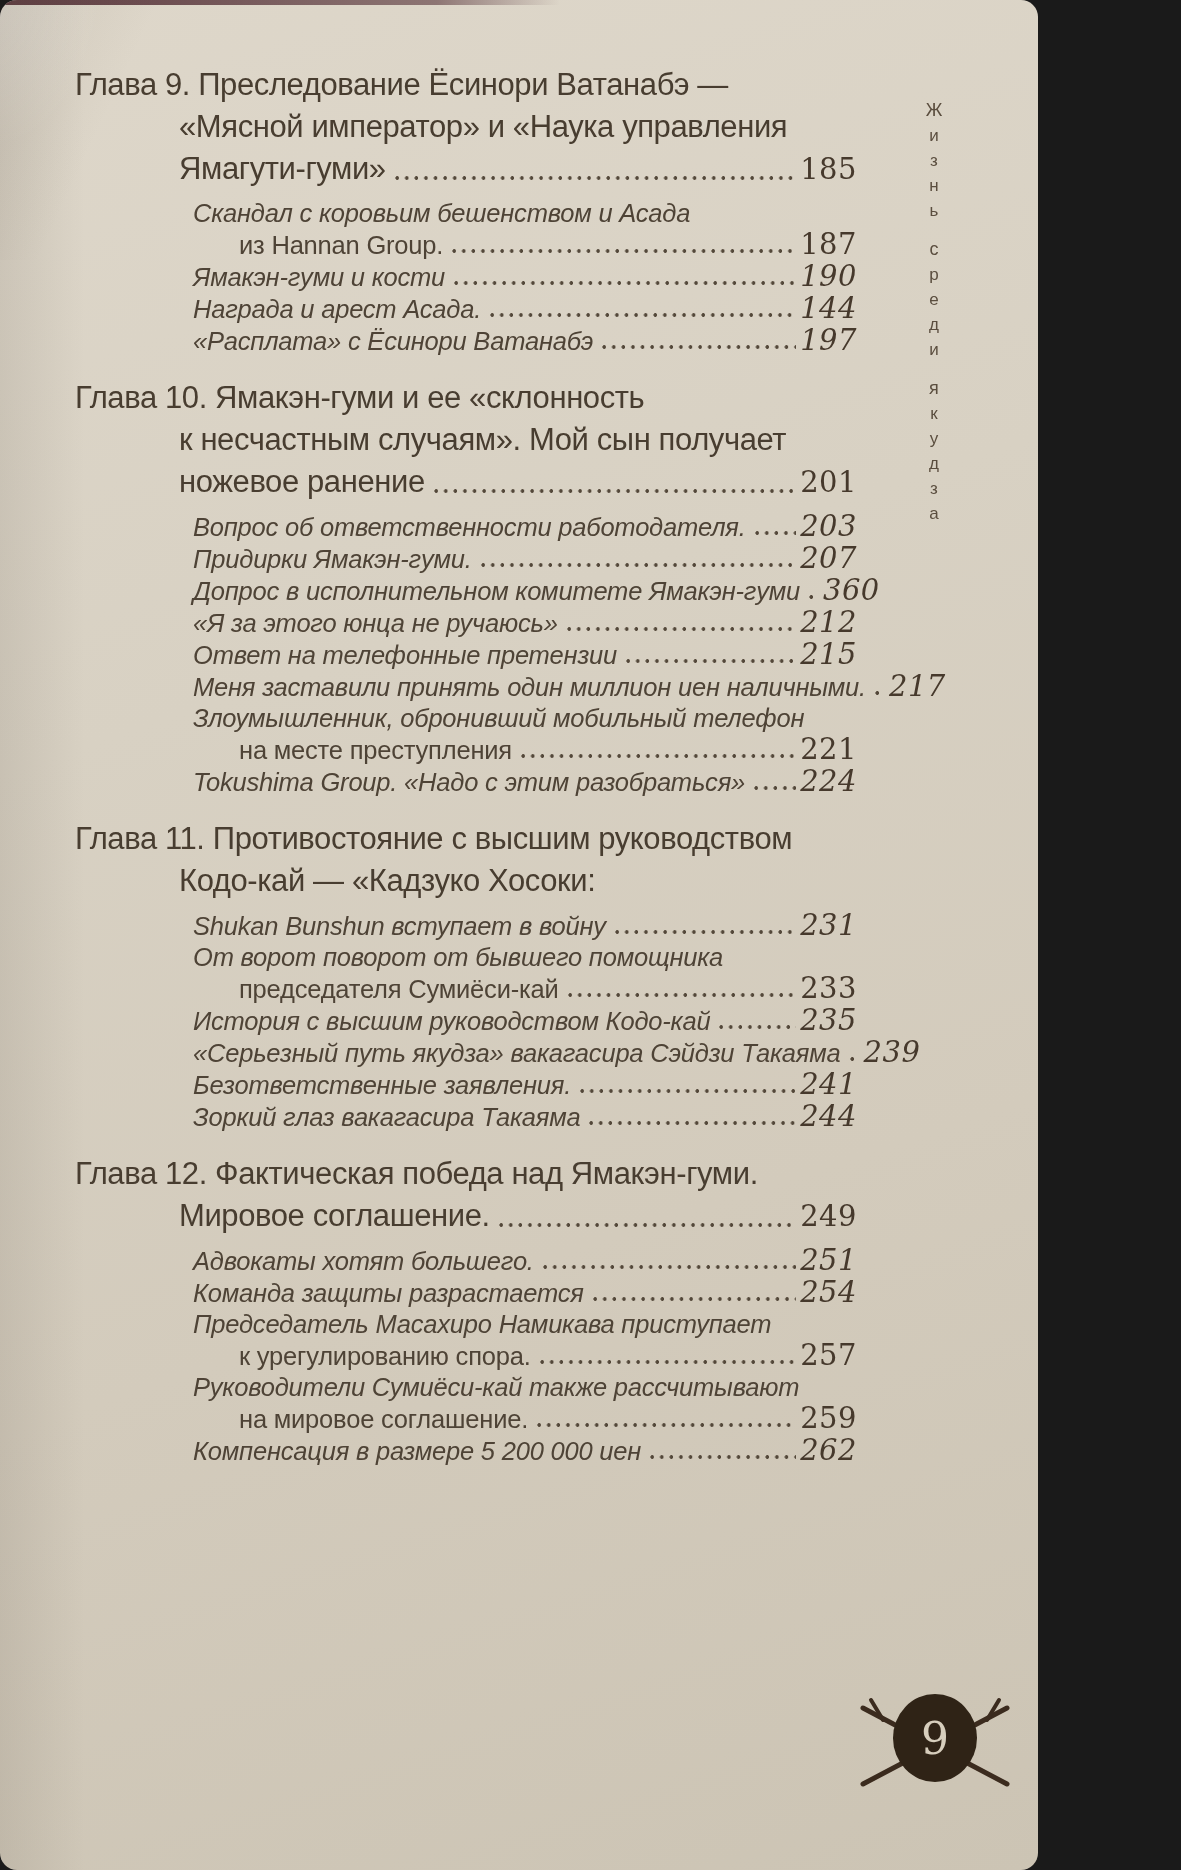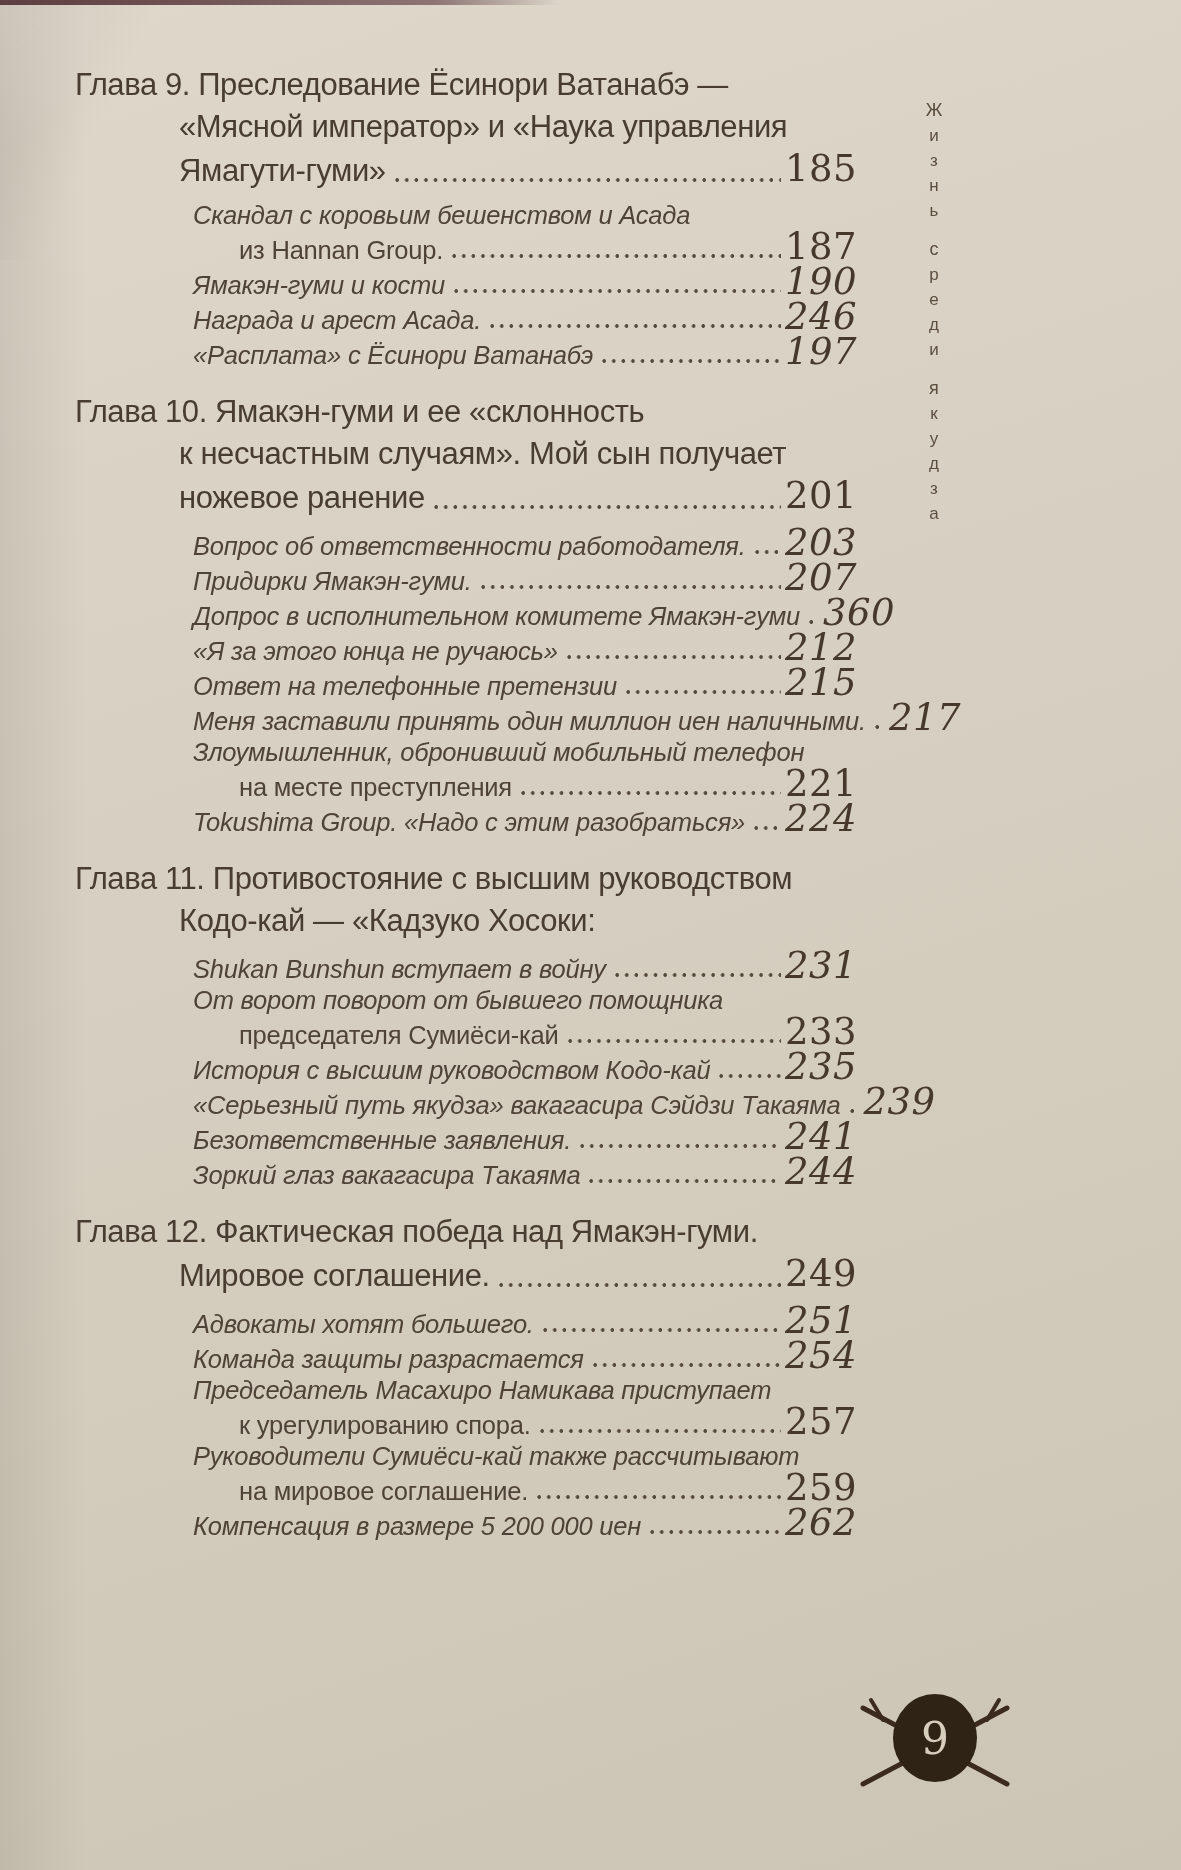--- a/index.html
+++ b/index.html
@@ -1,25 +1,26 @@
 <!DOCTYPE html>
 <html><head>
 <meta charset="utf-8">
 <style>
   html,body{margin:0;padding:0;background:#1a1a1a;}
   .photo{
     position:relative;
-    width:1181px;height:1870px;
+    width:1038px;height:1870px;
     overflow:hidden;
     background:
       radial-gradient(160px 240px at -10px -20px, rgba(255,255,255,.28), rgba(255,255,255,0) 70%),
       linear-gradient(90deg, rgba(60,50,40,.10), rgba(60,50,40,0) 85px),
       linear-gradient(162deg,#ded7ca 0%, #d8d1c3 35%, #d3cbbc 65%, #ccc4b4 100%);
     font-family:"Liberation Sans", sans-serif;
     color:#4c4134;
+    border-radius:17px;
   }
   .edge-strip{
     position:absolute;top:0;left:0;width:560px;height:5px;
     background:linear-gradient(90deg, rgba(76,38,46,.9), rgba(76,38,46,.55) 78%, rgba(76,38,46,0));
   }
   .curl-shadow{
     position:absolute;top:0;left:0;width:170px;height:260px;
     background:linear-gradient(115deg, rgba(120,110,95,.14) 0%, rgba(120,110,95,0) 55%);
   }
   
@@ -43,21 +44,21 @@
   .ind3{padding-left:164px;}
   .leader{
     flex:1;min-width:10px;height:6px;align-self:flex-end;
     margin:0 4px 7px 9px;
     background-image:radial-gradient(circle at 2.2px 3px, rgba(72,60,46,.92) 1.55px, rgba(72,60,46,0) 2.1px);
     background-size:9.6px 6px;background-repeat:repeat-x;
   }
   .entry.chapter .leader{margin-bottom:9px;}
   .pnum{
     font-family:"DejaVu Serif", serif;
-    font-size:37px;color:#46392c;letter-spacing:0.5px;
+    font-size:29px;color:#46392c;letter-spacing:0.5px;
     white-space:nowrap;
   }
   
   .sidebar{
     position:absolute;left:914px;top:98px;width:40px;
     display:flex;flex-direction:column;align-items:center;
   }
   .v-word{display:flex;flex-direction:column;align-items:center;margin-bottom:14px;}
   .v-ch{
     font-size:17px;line-height:25px;color:#5b4e3f;letter-spacing:0;
@@ -101,21 +102,21 @@
         <div class="line ind2">
           <span class="txt">Ямакэн-гуми и кости</span>
           <span class="leader"></span>
           <span class="pnum">190</span>
         </div>
       </div>
       <div class="entry sub">
         <div class="line ind2">
           <span class="txt">Награда и арест Асада.</span>
           <span class="leader"></span>
-          <span class="pnum">246</span>
+          <span class="pnum">144</span>
         </div>
       </div>
       <div class="entry sub">
         <div class="line ind2">
           <span class="txt">«Расплата» с Ёсинори Ватанабэ</span>
           <span class="leader"></span>
           <span class="pnum">197</span>
         </div>
       </div>
       <div class="entry chapter">

